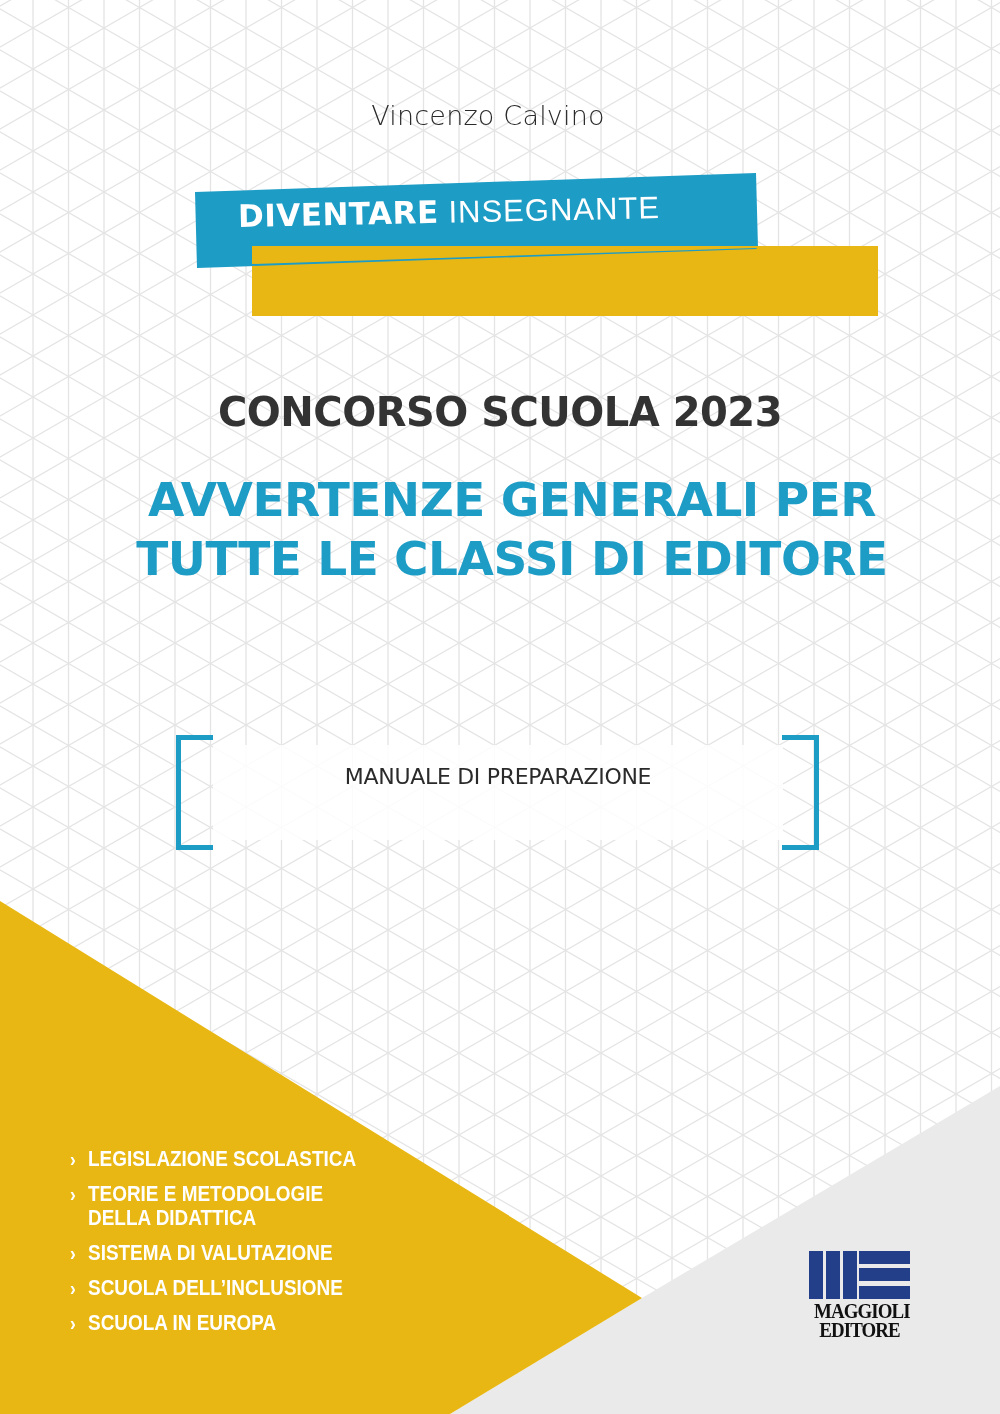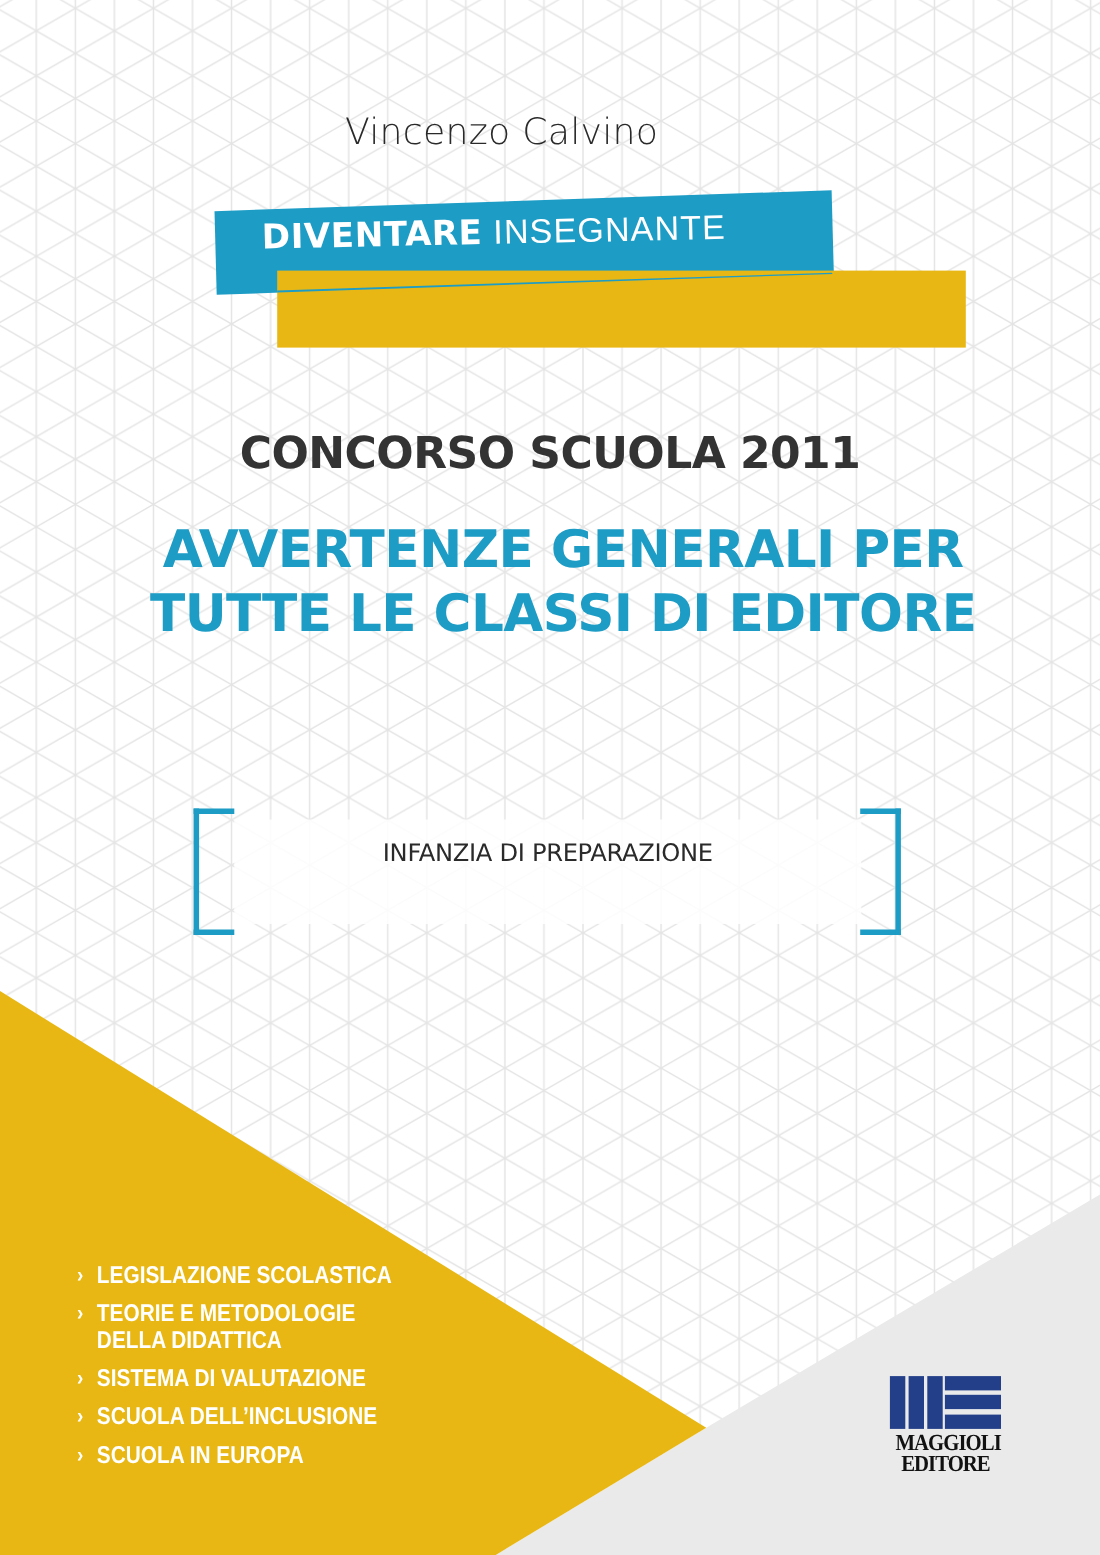--- a/index.html
+++ b/index.html
@@ -8,22 +8,23 @@
     background: #ffffff;
     font-family: "Liberation Sans", sans-serif;
   }
   .cover { position: absolute; inset: 0; width: 1000px; height: 1414px; }
   .bg-svg { position: absolute; left: 0; top: 0; }
 
   .author {
     position: absolute; left: 0; width: 912px; top: 100px;
     text-align: center;
     font-family: "DejaVu Sans", sans-serif;
-    font-weight: 300; font-size: 33px; color: #2a2a2a;
+    font-weight: 300; font-size: 27px; color: #2a2a2a;
     letter-spacing: 0.2px;
+    padding-left: 32px;
   }
 
   .banner-blue-text {
     position: absolute; left: 238px; top: 198px; width: 520px;
     font-family: "DejaVu Sans", sans-serif;
     font-size: 31px; color: #ffffff; white-space: nowrap;
     transform: rotate(-1.2deg); transform-origin: left center;
     letter-spacing: 0px;
   }
   .banner-blue-text .bold { font-weight: bold; letter-spacing: 0.5px; }
@@ -121,30 +122,30 @@
   </svg>
 
   <div class="author">Vincenzo Calvino</div>
 
   <div class="banner-blue-text">
     <span class="bold">DIVENTARE</span>
     <span class="light">INSEGNANTE</span>
   </div>
 
 
-  <div class="title-dark">CONCORSO SCUOLA 2011</div>
+  <div class="title-dark">CONCORSO SCUOLA 2023</div>
   <div class="title-blue">
     <div>AVVERTENZE GENERALI PER</div>
     <div>TUTTE LE CLASSI DI EDITORE</div>
   </div>
 
   <div class="bracket left"></div>
   <div class="bracket right"></div>
   <div class="subtitle">
-    <div>INFANZIA DI PREPARAZIONE</div>
+    <div>MANUALE DI PREPARAZIONE</div>
   </div>
 
   <ul class="topics">
     <li>
       <span class="chev">›</span>
       <span class="txt">LEGISLAZIONE SCOLASTICA</span>
     </li>
     <li>
       <span class="chev">›</span>
       <span class="txt">TEORIE E METODOLOGIE

